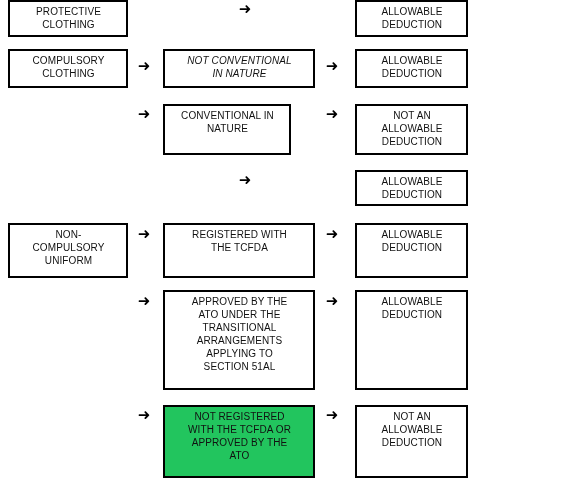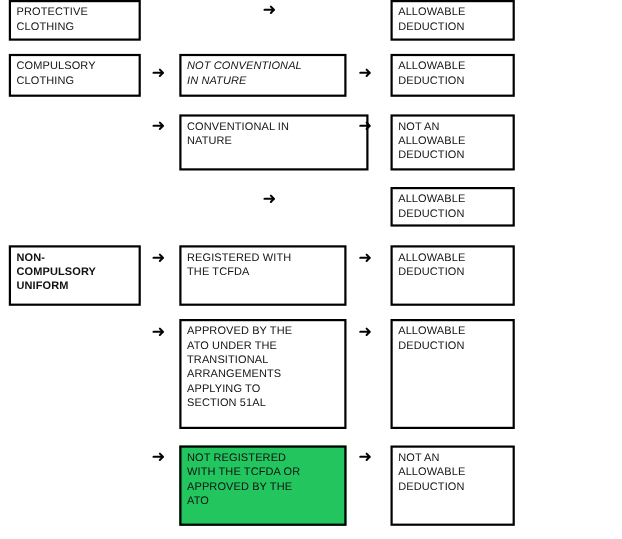--- a/index.html
+++ b/index.html
@@ -30,20 +30,21 @@
     border: 2px solid #000000;
     background: #ffffff;
     padding: 3px 4px 2px 5px;
     font-size: 10px;
     line-height: 13px;
     letter-spacing: 0.1px;
     color: #111111;
     text-transform: uppercase;
     white-space: pre-line;
     overflow: hidden;
+    text-align: center;
   }
 
   .arrow {
     position: absolute;
     font-family: "DejaVu Sans", sans-serif;
     font-size: 15px;
     line-height: 15px;
     font-weight: bold;
     color: #000000;
     width: 16px;
@@ -59,28 +60,28 @@
     <div class="node" style="left: 8px; top: 0px; width: 120px; height: 37px; border-color: rgb(0, 0, 0); background: rgb(255, 255, 255); color: rgb(17, 17, 17);"><span>PROTECTIVE
 CLOTHING</span></div>
     <div class="node" style="left: 355px; top: 0px; width: 113px; height: 37px; border-color: rgb(0, 0, 0); background: rgb(255, 255, 255); color: rgb(17, 17, 17);"><span>ALLOWABLE
 DEDUCTION</span></div>
     <div class="node" style="left: 8px; top: 49px; width: 120px; height: 39px; border-color: rgb(0, 0, 0); background: rgb(255, 255, 255); color: rgb(17, 17, 17);"><span>COMPULSORY
 CLOTHING</span></div>
     <div class="node" style="left: 163px; top: 49px; width: 152px; height: 39px; border-color: rgb(0, 0, 0); background: rgb(255, 255, 255); color: rgb(17, 17, 17); font-style: italic;"><span>NOT CONVENTIONAL
 IN NATURE</span></div>
     <div class="node" style="left: 355px; top: 49px; width: 113px; height: 39px; border-color: rgb(0, 0, 0); background: rgb(255, 255, 255); color: rgb(17, 17, 17);"><span>ALLOWABLE
 DEDUCTION</span></div>
-    <div class="node" style="left: 163px; top: 104px; width: 172px; height: 51px; border-color: rgb(0, 0, 0); background: rgb(255, 255, 255); color: rgb(17, 17, 17);"><span>CONVENTIONAL IN
+    <div class="node" style="left: 163px; top: 104px; width: 128px; height: 51px; border-color: rgb(0, 0, 0); background: rgb(255, 255, 255); color: rgb(17, 17, 17);"><span>CONVENTIONAL IN
 NATURE</span></div>
     <div class="node" style="left: 355px; top: 104px; width: 113px; height: 51px; border-color: rgb(0, 0, 0); background: rgb(255, 255, 255); color: rgb(17, 17, 17);"><span>NOT AN
 ALLOWABLE
 DEDUCTION</span></div>
     <div class="node" style="left: 355px; top: 170px; width: 113px; height: 36px; border-color: rgb(0, 0, 0); background: rgb(255, 255, 255); color: rgb(17, 17, 17);"><span>ALLOWABLE
 DEDUCTION</span></div>
-    <div class="node" style="left: 8px; top: 223px; width: 120px; height: 55px; border-color: rgb(0, 0, 0); background: rgb(255, 255, 255); color: rgb(17, 17, 17); font-weight: bold;"><span>NON-
+    <div class="node" style="left: 8px; top: 223px; width: 120px; height: 55px; border-color: rgb(0, 0, 0); background: rgb(255, 255, 255); color: rgb(17, 17, 17);"><span>NON-
 COMPULSORY
 UNIFORM</span></div>
     <div class="node" style="left: 163px; top: 223px; width: 152px; height: 55px; border-color: rgb(0, 0, 0); background: rgb(255, 255, 255); color: rgb(17, 17, 17);"><span>REGISTERED WITH
 THE TCFDA</span></div>
     <div class="node" style="left: 355px; top: 223px; width: 113px; height: 55px; border-color: rgb(0, 0, 0); background: rgb(255, 255, 255); color: rgb(17, 17, 17);"><span>ALLOWABLE
 DEDUCTION</span></div>
     <div class="node" style="left: 163px; top: 290px; width: 152px; height: 100px; border-color: rgb(0, 0, 0); background: rgb(255, 255, 255); color: rgb(17, 17, 17);"><span>APPROVED BY THE
 ATO UNDER THE
 TRANSITIONAL
 ARRANGEMENTS

